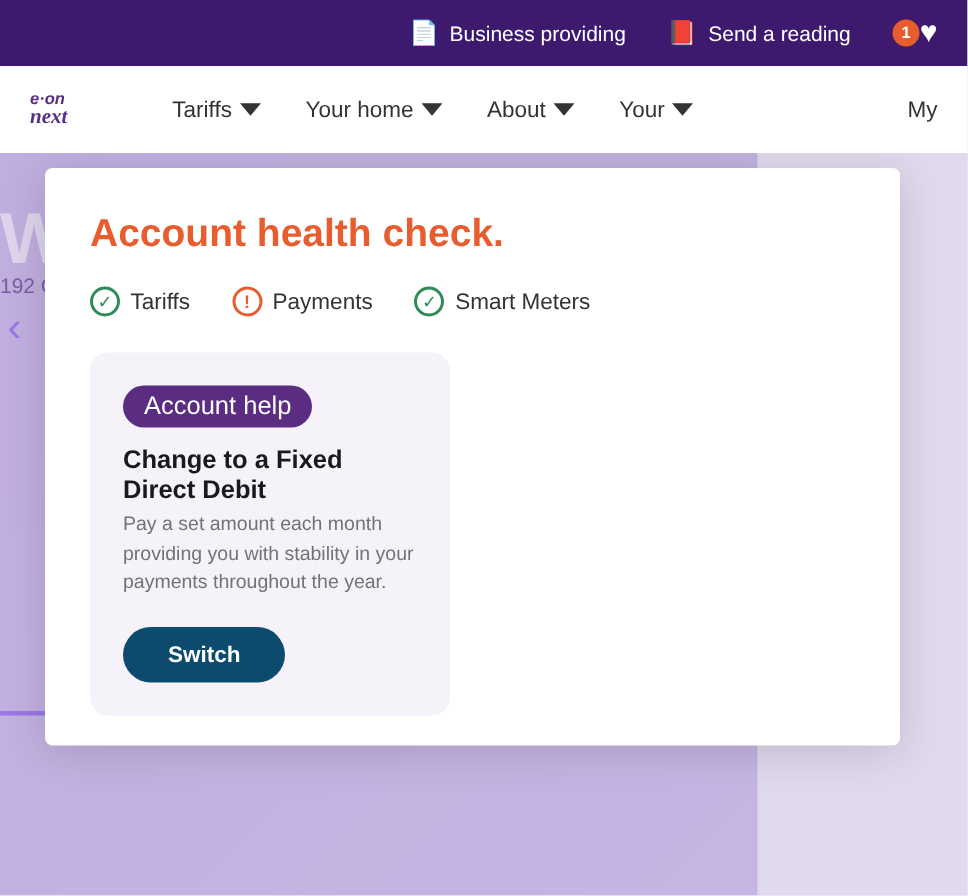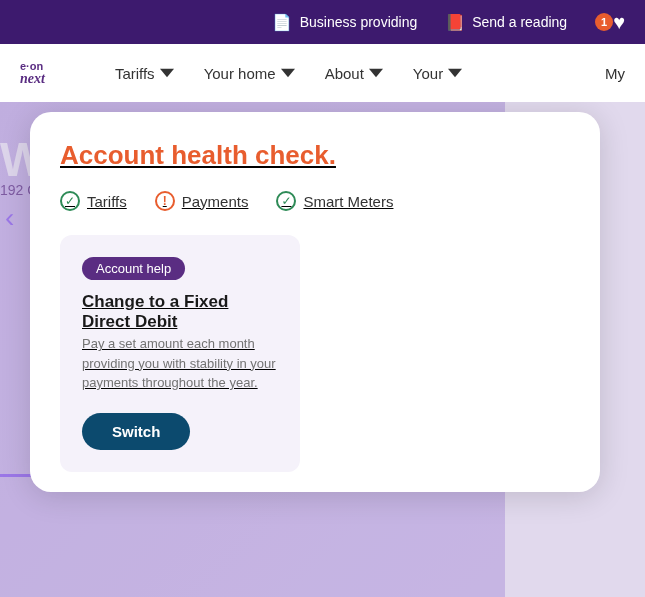--- a/index.html
+++ b/index.html
@@ -60,20 +60,21 @@
     .logo {
       display: flex;
       flex-direction: column;
       line-height: 1;
       margin-right: 40px;
     }
     .logo-eon {
       font-size: 11px;
       color: #5a2d82;
       font-weight: bold;
+      font-style: italic;
     }
     .logo-next {
       font-size: 14px;
       color: #5a2d82;
       font-weight: bold;
       font-style: italic;
       font-family: Liberation Serif, serif;
     }
     .nav-item {
       display: flex;
@@ -182,25 +183,24 @@
       background: rgba(180, 160, 210, 0.4);
       display: flex;
       align-items: flex-start;
       justify-content: flex-start;
       padding: 10px 0 0 30px;
     }
 
     
     .modal {
       background: white;
-      border-radius: 21px;
+      border-radius: 5px;
       padding: 28px 30px 20px 30px;
       width: 570px;
       box-shadow: 0 4px 30px rgba(0,0,0,0.15);
-      text-decoration: underline;
     }
 
     .modal-header {
       display: flex;
       align-items: center;
       justify-content: space-between;
       margin-bottom: 20px;
     }
     .modal-title {
       font-size: 26px;
@@ -257,21 +257,21 @@
       background: #f5f2fa;
       border-radius: 12px;
       padding: 22px 22px 22px 22px;
       width: 240px;
     }
     .card-badge {
       background: #5a2d82;
       color: white;
       border-radius: 20px;
       padding: 4px 14px;
-      font-size: 13px;
+      font-size: 17px;
       display: inline-block;
       margin-bottom: 12px;
     }
     .card-title {
       font-size: 17px;
       font-weight: bold;
       color: #1a1a1a;
       margin-bottom: 2px;
     }
     .card-desc {

